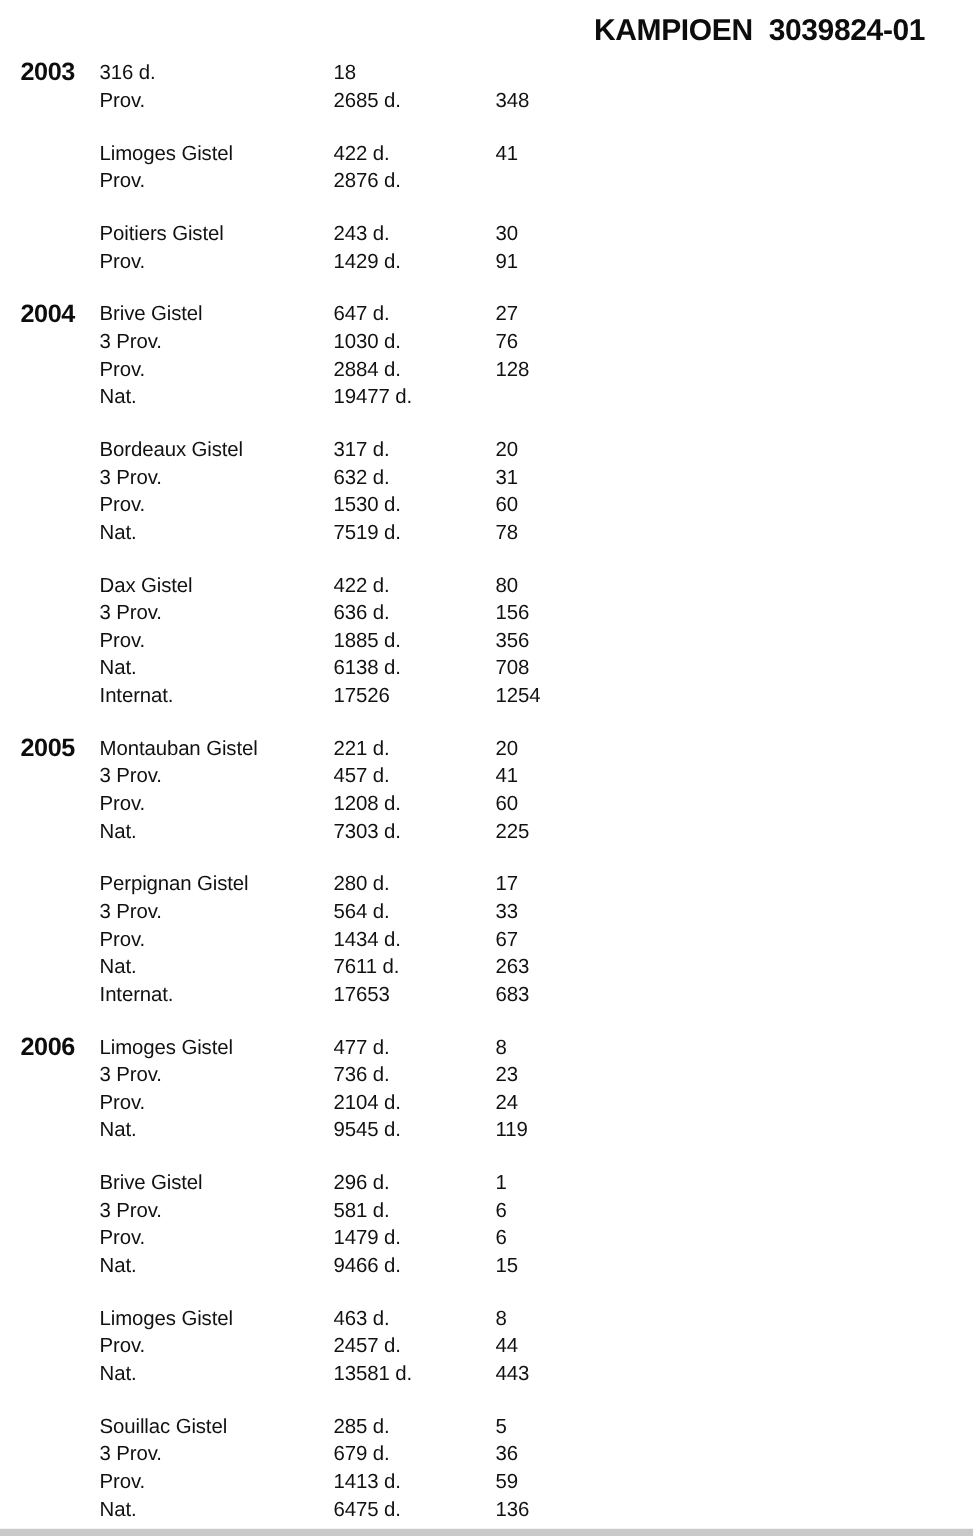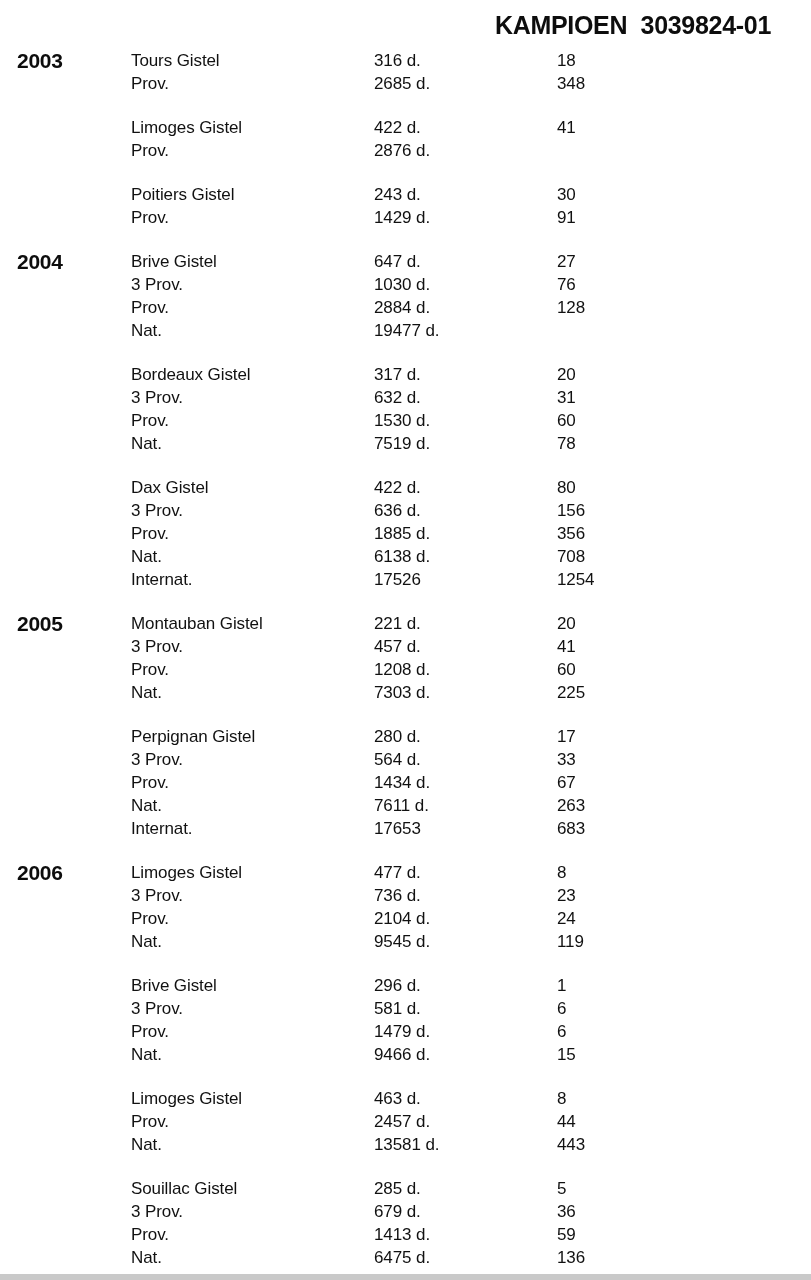--- a/index.html
+++ b/index.html
@@ -25,21 +25,20 @@
   }
   .sections { padding: 9px 0 0 17px; }
   .section { margin-bottom: 4px; }
   .block { margin-bottom: 21px; }
   .row {
     display: grid;
     grid-template-columns: 66px 195px 135px auto;
     line-height: 23px;
     font-size: 17px;
     letter-spacing: -0.1px;
-    gap: 48px;
   }
   .cell { display: block; }
   .cell.year {
     font-weight: bold;
     font-size: 21px;
     line-height: 23px;
     letter-spacing: -0.3px;
     color: #0d0d0d;
   }
   .bottom-strip {
@@ -52,21 +51,20 @@
 </head>
 <body style="background: rgb(255, 255, 255); color: rgb(17, 17, 17);">
 
 <div class="page">
   <header class="title">KAMPIOEN  3039824-01</header>
   <main class="sections">
       <section class="section">
         <div class="block">
           <div class="row">
     <span class="cell year">2003</span>
-    <span class="cell race">Tours Gistel</span>
     <span class="cell pigeons">316 d.</span>
     <span class="cell prize">18</span>
   </div>
           <div class="row">
     <span class="cell year"></span>
     <span class="cell race">Prov.</span>
     <span class="cell pigeons">2685 d.</span>
     <span class="cell prize">348</span>
   </div>
         </div>

